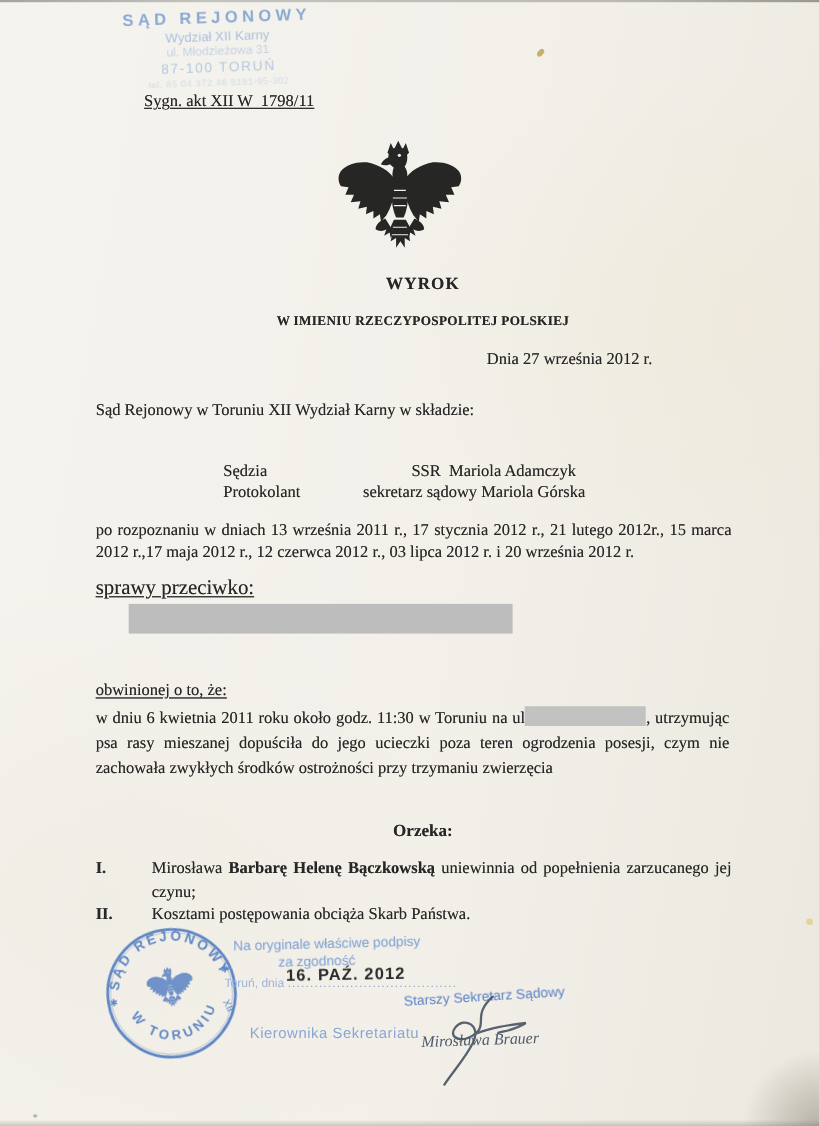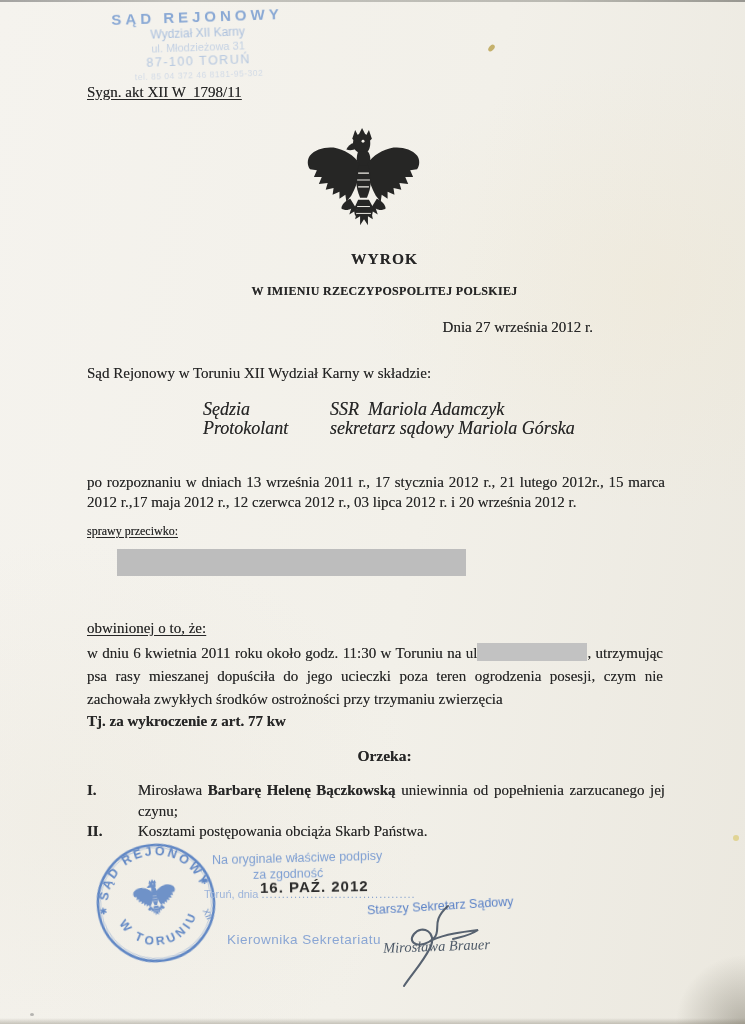--- a/index.html
+++ b/index.html
@@ -6,21 +6,21 @@
   .page{
     position:relative;width:745px;height:1024px;overflow:hidden;
     background:
       radial-gradient(ellipse 420px 320px at 88% 28%, rgba(238,229,205,.30), transparent 70%),
       radial-gradient(ellipse 500px 400px at 10% 80%, rgba(230,225,210,.25), transparent 70%),
       linear-gradient(100deg,#f5f3ee 0%,#f2f0e9 55%,#ebe8df 100%);
     font-family:"Liberation Serif", serif;color:#262626;
   }
   .abs{position:absolute;}
   .ink{text-shadow:0 0 .5px rgba(20,20,20,.5);}
-  .pre{white-space:pre-wrap;}
+  .pre{white-space:pre-wrap;margin-left:44px;}
   .ul{text-decoration:underline;text-underline-offset:2px;}
   .b{font-weight:bold;}
   .center{left:0;right:0;text-align:center;margin-left:24px;}
 
   
   .office-stamp{
     left:72px;top:8px;width:252px;text-align:center;
     transform:rotate(-2deg);filter:blur(.55px);
     font-family:"Liberation Sans", sans-serif;line-height:1.22;
   }
@@ -30,26 +30,26 @@
   .os4{font-size:12.5px;letter-spacing:1.5px;color:#8fadd8;opacity:.62;}
   .os5{font-size:8.5px;letter-spacing:.5px;color:#a9bfe0;opacity:.45;}
 
   .case-no{left:87px;top:84px;font-size:15px;}
   .emblem{left:306px;top:126px;width:118px;height:110px;filter:blur(.3px);opacity:.93;}
   .title{top:250px;font-size:15.5px;letter-spacing:1px;}
   .subtitle{top:284px;font-size:12px;letter-spacing:.3px;}
   .dateline{top:319px;right:152px;font-size:15px;}
   .courtline{left:87px;top:365px;font-size:15px;}
 
-  .panel{left:203px;top:400px;font-size:18px;line-height:19px;font-style:italic;}
+  .panel{left:203px;top:420px;font-size:15px;line-height:19px;}
   .prole{display:inline-block;width:127px;}
 
   .presence{left:87px;top:452px;font-size:15px;}
   .hearing{left:87px;top:473px;width:578px;font-size:15px;line-height:19.5px;text-align:justify;}
-  .sprawy{left:87px;top:524px;font-size:12px;}
+  .sprawy{left:87px;top:524px;font-size:19px;}
 
   .name-block{left:117px;top:549px;width:349px;}
   .name-row1{display:flex;align-items:stretch;height:27px;}
   .dname{font-size:15.5px;font-weight:bold;white-space:nowrap;padding-top:3px;}
   .redact{background:#bdbdbd;}
   .redact-fill{flex:1;margin-left:7px;}
   .redact-line2{height:27px;}
 
   .charged{left:87px;top:620px;font-size:15px;}
   .charge{left:87px;top:642px;width:576px;font-size:15px;line-height:22.8px;text-align:justify;}
@@ -149,21 +149,20 @@
 
   <div class="abs sprawy ink ul">sprawy przeciwko:</div>
   <div class="abs name-block">
     <div class="redact redact-line2"></div>
   </div>
 
   <div class="abs charged ink ul">obwinionej o to, że:</div>
   <div class="abs charge ink">
     <span>w dniu 6 kwietnia 2011 roku około godz. 11:30 w Toruniu na ul</span><span class="redact-inline"></span><span>, utrzymując psa rasy mieszanej dopuściła do jego ucieczki poza teren ogrodzenia posesji, czym nie zachowała zwykłych środków ostrożności przy trzymaniu zwierzęcia</span>
   </div>
-  <div class="abs classification ink b">Tj. za wykroczenie z art. 77 kw</div>
 
   <div class="abs center orzeka ink b">Orzeka:</div>
   <div class="abs rulings ink">
     <div class="ruling">
       <span class="rnum">I.</span>
       <span class="rtext"><span>Mirosława </span><b>Barbarę Helenę Bączkowską</b><span> uniewinnia od popełnienia zarzucanego jej czynu;</span></span>
     </div>
     <div class="ruling">
       <span class="rnum">II.</span>
       <span class="rtext"><span>Kosztami postępowania obciąża Skarb Państwa.</span><b></b><span></span></span>

